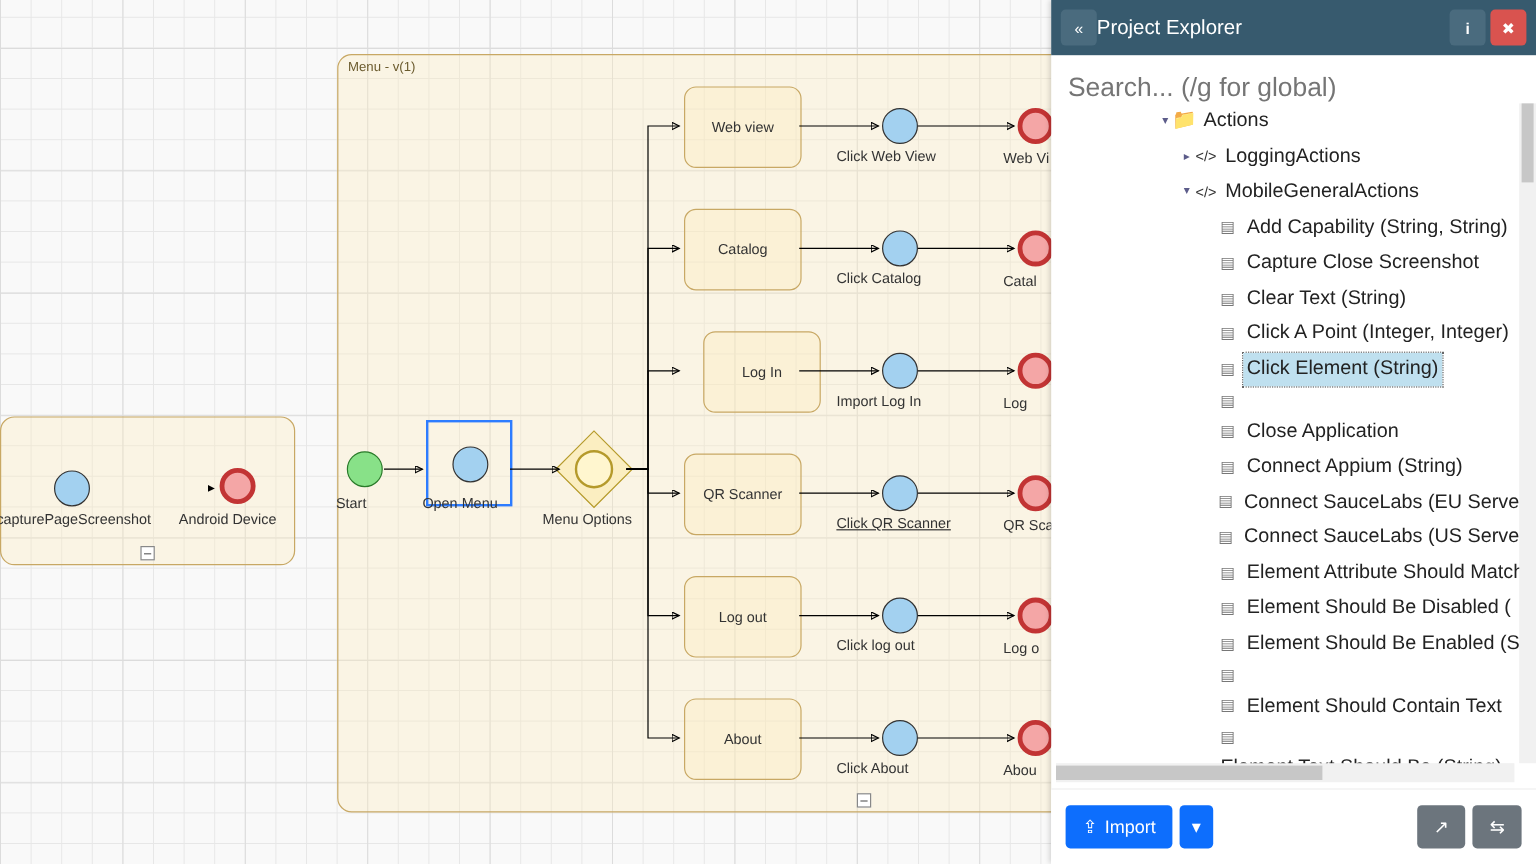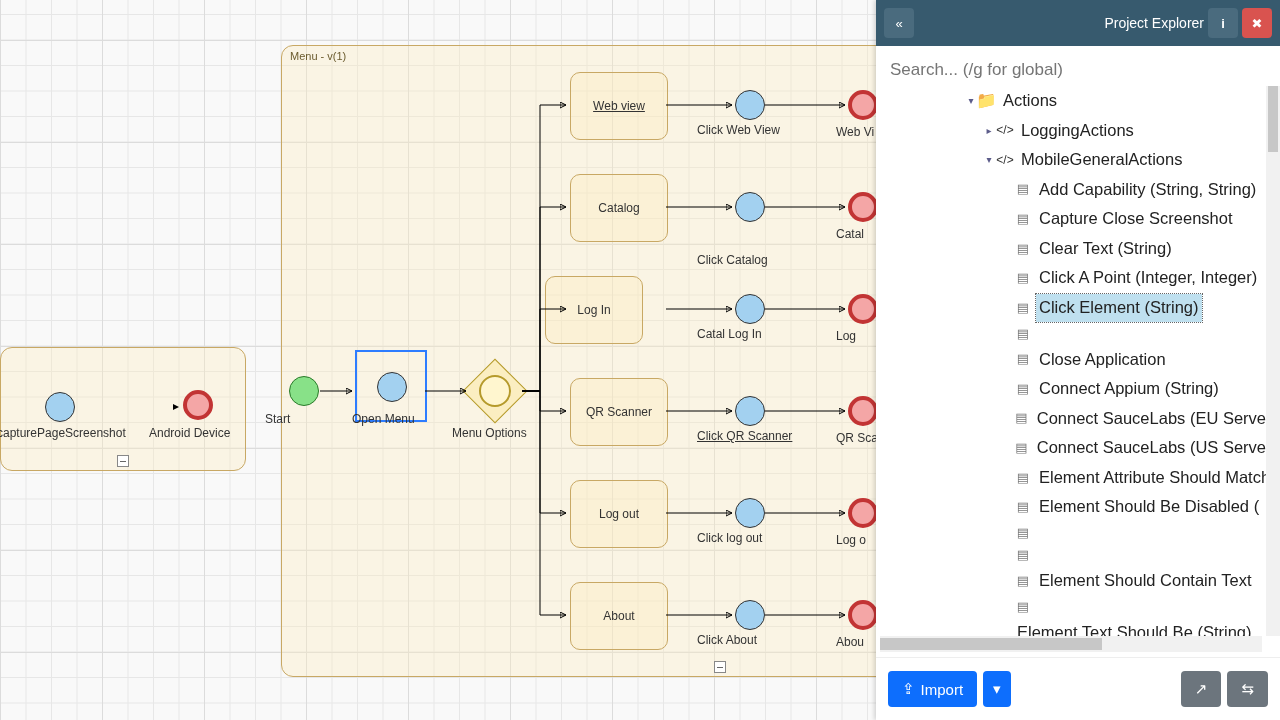--- a/index.html
+++ b/index.html
@@ -19,26 +19,26 @@
 .circle.start{width:30px;height:30px}
 .sel-box{position:absolute;border:2px solid #2d7cff}
 .node-label{position:absolute;font-size:12px;color:#333;text-align:left}
 .diamond{position:absolute;width:44px;height:44px;border:1px solid #b59a2b;background:#fbeec1;transform:rotate(45deg)}
 .diamond-inner{position:absolute;inset:6px;border:2px solid #b59a2b;background:#fff6cf;border-radius:50%}
 svg.arrows{position:absolute;left:0;top:0;width:876px;height:720px;pointer-events:none}
 svg.arrows path,svg.arrows line{stroke:#000;stroke-width:1;fill:none}
 
 .sidebar{position:absolute;right:0;top:0;width:404px;height:720px;background:#fff;box-shadow:-2px 0 4px rgba(0,0,0,.15);z-index:10}
 .sb-header{height:46px;background:#375a6e;color:#fff;display:flex;align-items:center;padding:0 8px}
-.sb-header .title{flex:1;text-align:right;font-size:14px}
+.sb-header .title{flex:1;text-align:left;font-size:17px}
 .hbtn{width:30px;height:30px;border-radius:4px;background:#4a6b7e;display:flex;align-items:center;justify-content:center;margin-left:4px;cursor:pointer;font-size:13px;color:#fff}
 .hbtn.close{background:#d9534f}
 .hbtn.left{margin-left:0;margin-right:auto}
 .search-wrap{padding:6px 10px}
-.search-wrap input{width:100%;border:none;outline:none;font-size:17px;padding:8px 4px;color:#666}
+.search-wrap input{width:100%;border:none;outline:none;font-size:22px;padding:8px 4px;color:#666}
 .tree-wrap{position:absolute;top:86px;left:0;right:0;bottom:68px;overflow:hidden}
 .tree{font-size:16.5px;color:#222;line-height:1.55}
 .tree-row{display:flex;align-items:center;white-space:nowrap;padding:1px 0;cursor:pointer}
 .tree-row .caret{width:14px;display:inline-flex;justify-content:center;color:#5c5c8a;font-size:10px}
 .tree-row .ic{width:18px;display:inline-flex;justify-content:center;margin-right:4px}
 .tree-row .lbl{padding:1px 3px}
 .tree-row.sel .lbl{background:#bfe0ef;outline:1px dotted #666}
 .tree-row.ind1{padding-left:88px}
 .tree-row.ind2{padding-left:106px}
 .tree-row.ind3{padding-left:124px}
@@ -77,46 +77,46 @@
       <line x1="76" y1="59" x2="178" y2="59" marker-end="url(#ahS)"></line>
     </svg>
   </div>
 
   <div class="subprocess big">
     <div class="sp-title">Menu - v(1)</div>
     <div class="collapse-marker"></div>
   </div>
 
   <div class="circle green start" style="left:289px;top:376px"></div>
-  <div class="node-label" style="left:265px;top:412px;width:48px">Start</div>
+  <div class="node-label" style="left:280px;top:412px;width:48px">Start</div>
 
   <div class="sel-box" style="left:355px;top:350px;width:68px;height:68px">
     <div class="circle blue" style="left:20px;top:20px"></div>
   </div>
   <div class="node-label" style="left:352px;top:412px;width:74px">Open Menu</div>
 
   <div class="diamond" style="left:472px;top:368px">
       <div class="diamond-inner"></div>
     </div>
   <div class="node-label" style="left:452px;top:426px;width:84px">Menu Options</div>
 
   <div id="branches-host">
-      <div class="task-box" style="left: 570px; top: 72px; text-decoration: underline;">Web view</div>
+      <div class="task-box" style="left: 570px; top: 72px;">Web view</div>
       <div class="circle blue" style="left: 735px; top: 90px;"></div>
       <div class="node-label" style="left: 697px; top: 123px; width: 106px;">Click Web View</div>
       <div class="circle red" style="left: 848px; top: 90px;"></div>
       <div class="node-label" style="left: 836px; top: 125px; width: 60px;">Web Vi</div>
       <div class="task-box" style="left: 570px; top: 174px;">Catalog</div>
       <div class="circle blue" style="left: 735px; top: 192px;"></div>
-      <div class="node-label" style="left: 697px; top: 225px; width: 106px; margin-top: 28px;">Click Catalog</div>
+      <div class="node-label" style="left: 697px; top: 225px; width: 106px;">Click Catalog</div>
       <div class="circle red" style="left: 848px; top: 192px;"></div>
       <div class="node-label" style="left: 836px; top: 227px; width: 60px;">Catal</div>
-      <div class="task-box" style="left: 545px; top: 276px;">Log In</div>
+      <div class="task-box" style="left: 586px; top: 276px;">Log In</div>
       <div class="circle blue" style="left: 735px; top: 294px;"></div>
-      <div class="node-label" style="left: 697px; top: 327px; width: 106px;">Catal Log In</div>
+      <div class="node-label" style="left: 697px; top: 327px; width: 106px;">Import Log In</div>
       <div class="circle red" style="left: 848px; top: 294px;"></div>
       <div class="node-label" style="left: 836px; top: 329px; width: 60px;">Log</div>
       <div class="task-box" style="left: 570px; top: 378px;">QR Scanner</div>
       <div class="circle blue" style="left: 735px; top: 396px;"></div>
       <div class="node-label" style="left: 697px; top: 429px; width: 106px; text-decoration: underline;">Click QR Scanner</div>
       <div class="circle red" style="left: 848px; top: 396px;"></div>
       <div class="node-label" style="left: 836px; top: 431px; width: 60px;">QR Sca</div>
       <div class="task-box" style="left: 570px; top: 480px;">Log out</div>
       <div class="circle blue" style="left: 735px; top: 498px;"></div>
       <div class="node-label" style="left: 697px; top: 531px; width: 106px;">Click log out</div>
@@ -279,20 +279,21 @@
           <span class="ic">
             <span class="ic-file">▤</span>
           </span>
           <span class="lbl">Element Should Be Disabled (</span>
         </div>
         <div class="tree-row ind3">
           <span class="caret"></span>
           <span class="ic">
             <span class="ic-file">▤</span>
           </span>
+          <span class="lbl">Element Should Be Enabled (S</span>
         </div>
         <div class="tree-row ind3">
           <span class="caret"></span>
           <span class="ic">
             <span class="ic-file">▤</span>
           </span>
         </div>
         <div class="tree-row ind3">
           <span class="caret"></span>
           <span class="ic">

